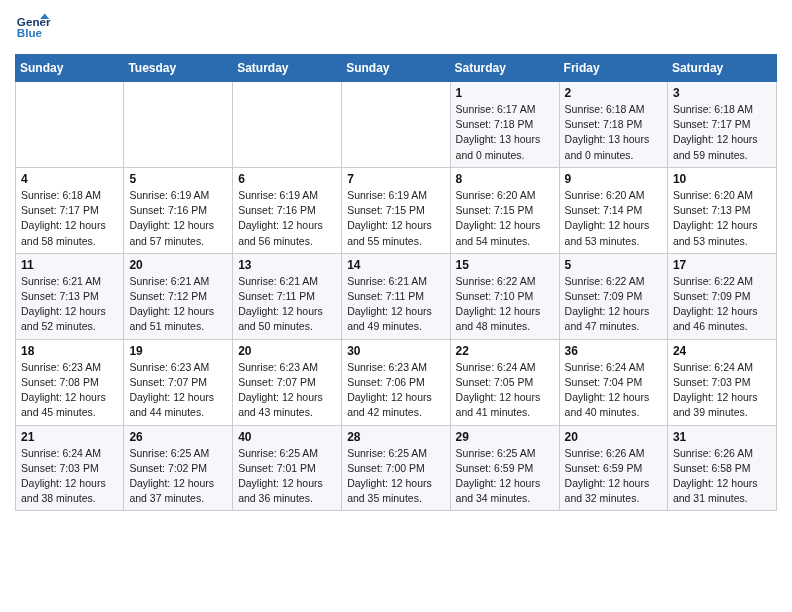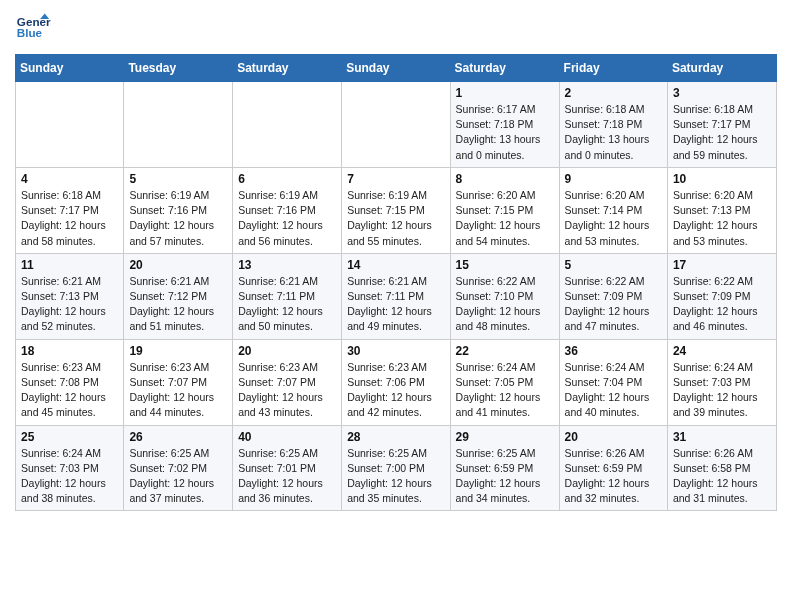--- a/index.html
+++ b/index.html
@@ -286,21 +286,21 @@
         <td>
           <div class="day-num">24</div>
           <div class="day-info" style="white-space: pre-line;">Sunrise: 6:24 AM
 Sunset: 7:03 PM
 Daylight: 12 hours
 and 39 minutes.</div>
         </td>
       </tr>
       <tr>
         <td>
-          <div class="day-num">25</div>
+          <div class="day-num">21</div>
           <div class="day-info" style="white-space: pre-line;">Sunrise: 6:24 AM
 Sunset: 7:03 PM
 Daylight: 12 hours
 and 38 minutes.</div>
         </td>
         <td>
           <div class="day-num">26</div>
           <div class="day-info" style="white-space: pre-line;">Sunrise: 6:25 AM
 Sunset: 7:02 PM
 Daylight: 12 hours

